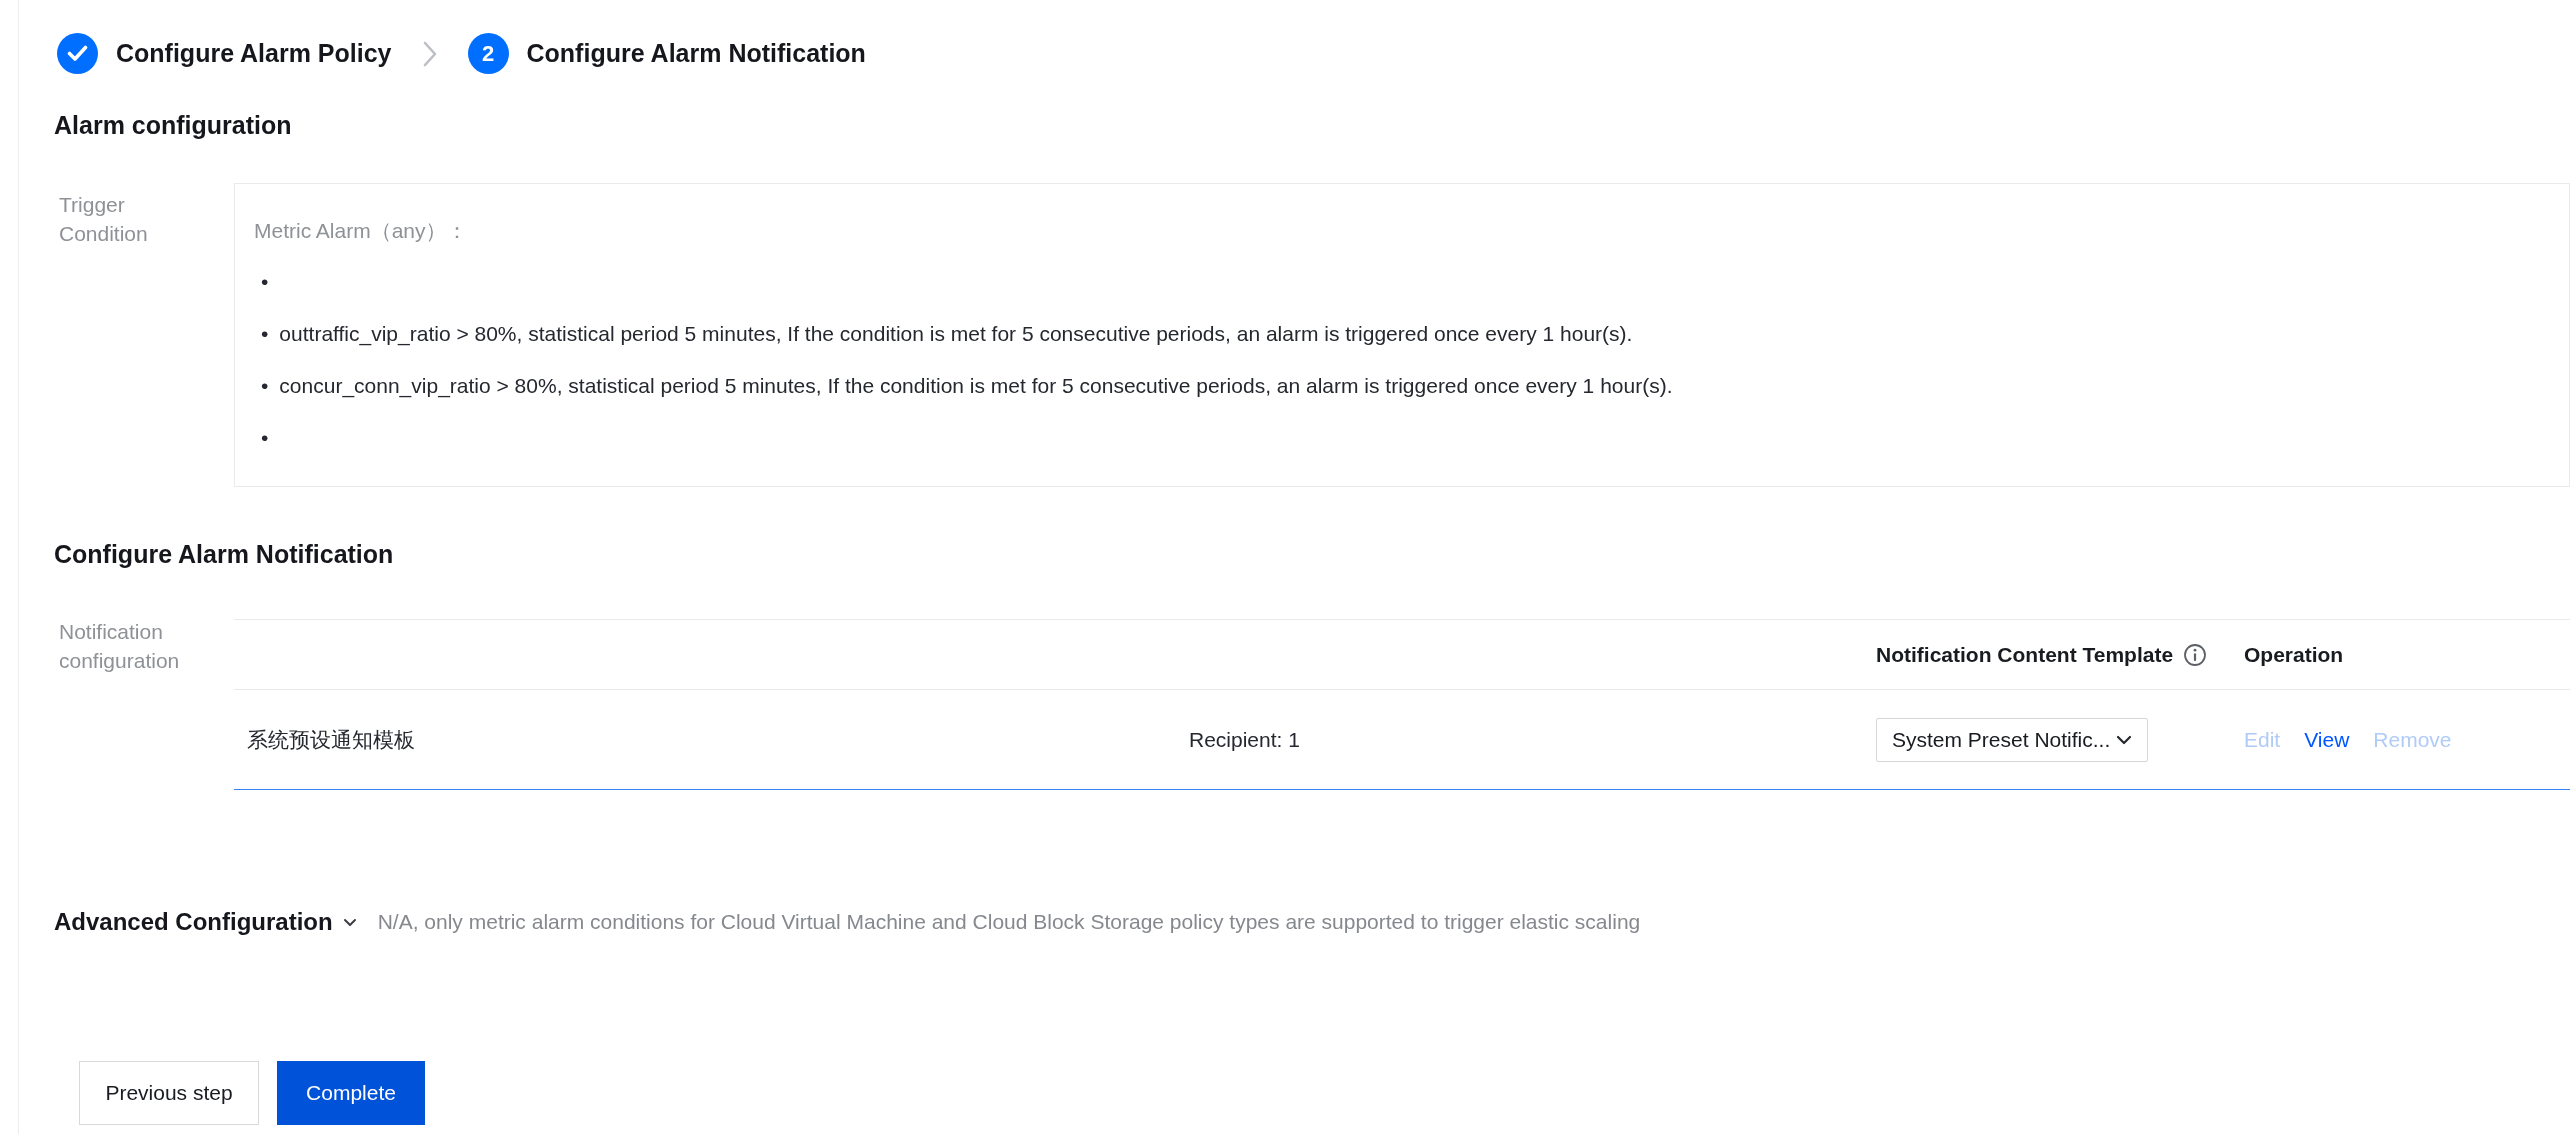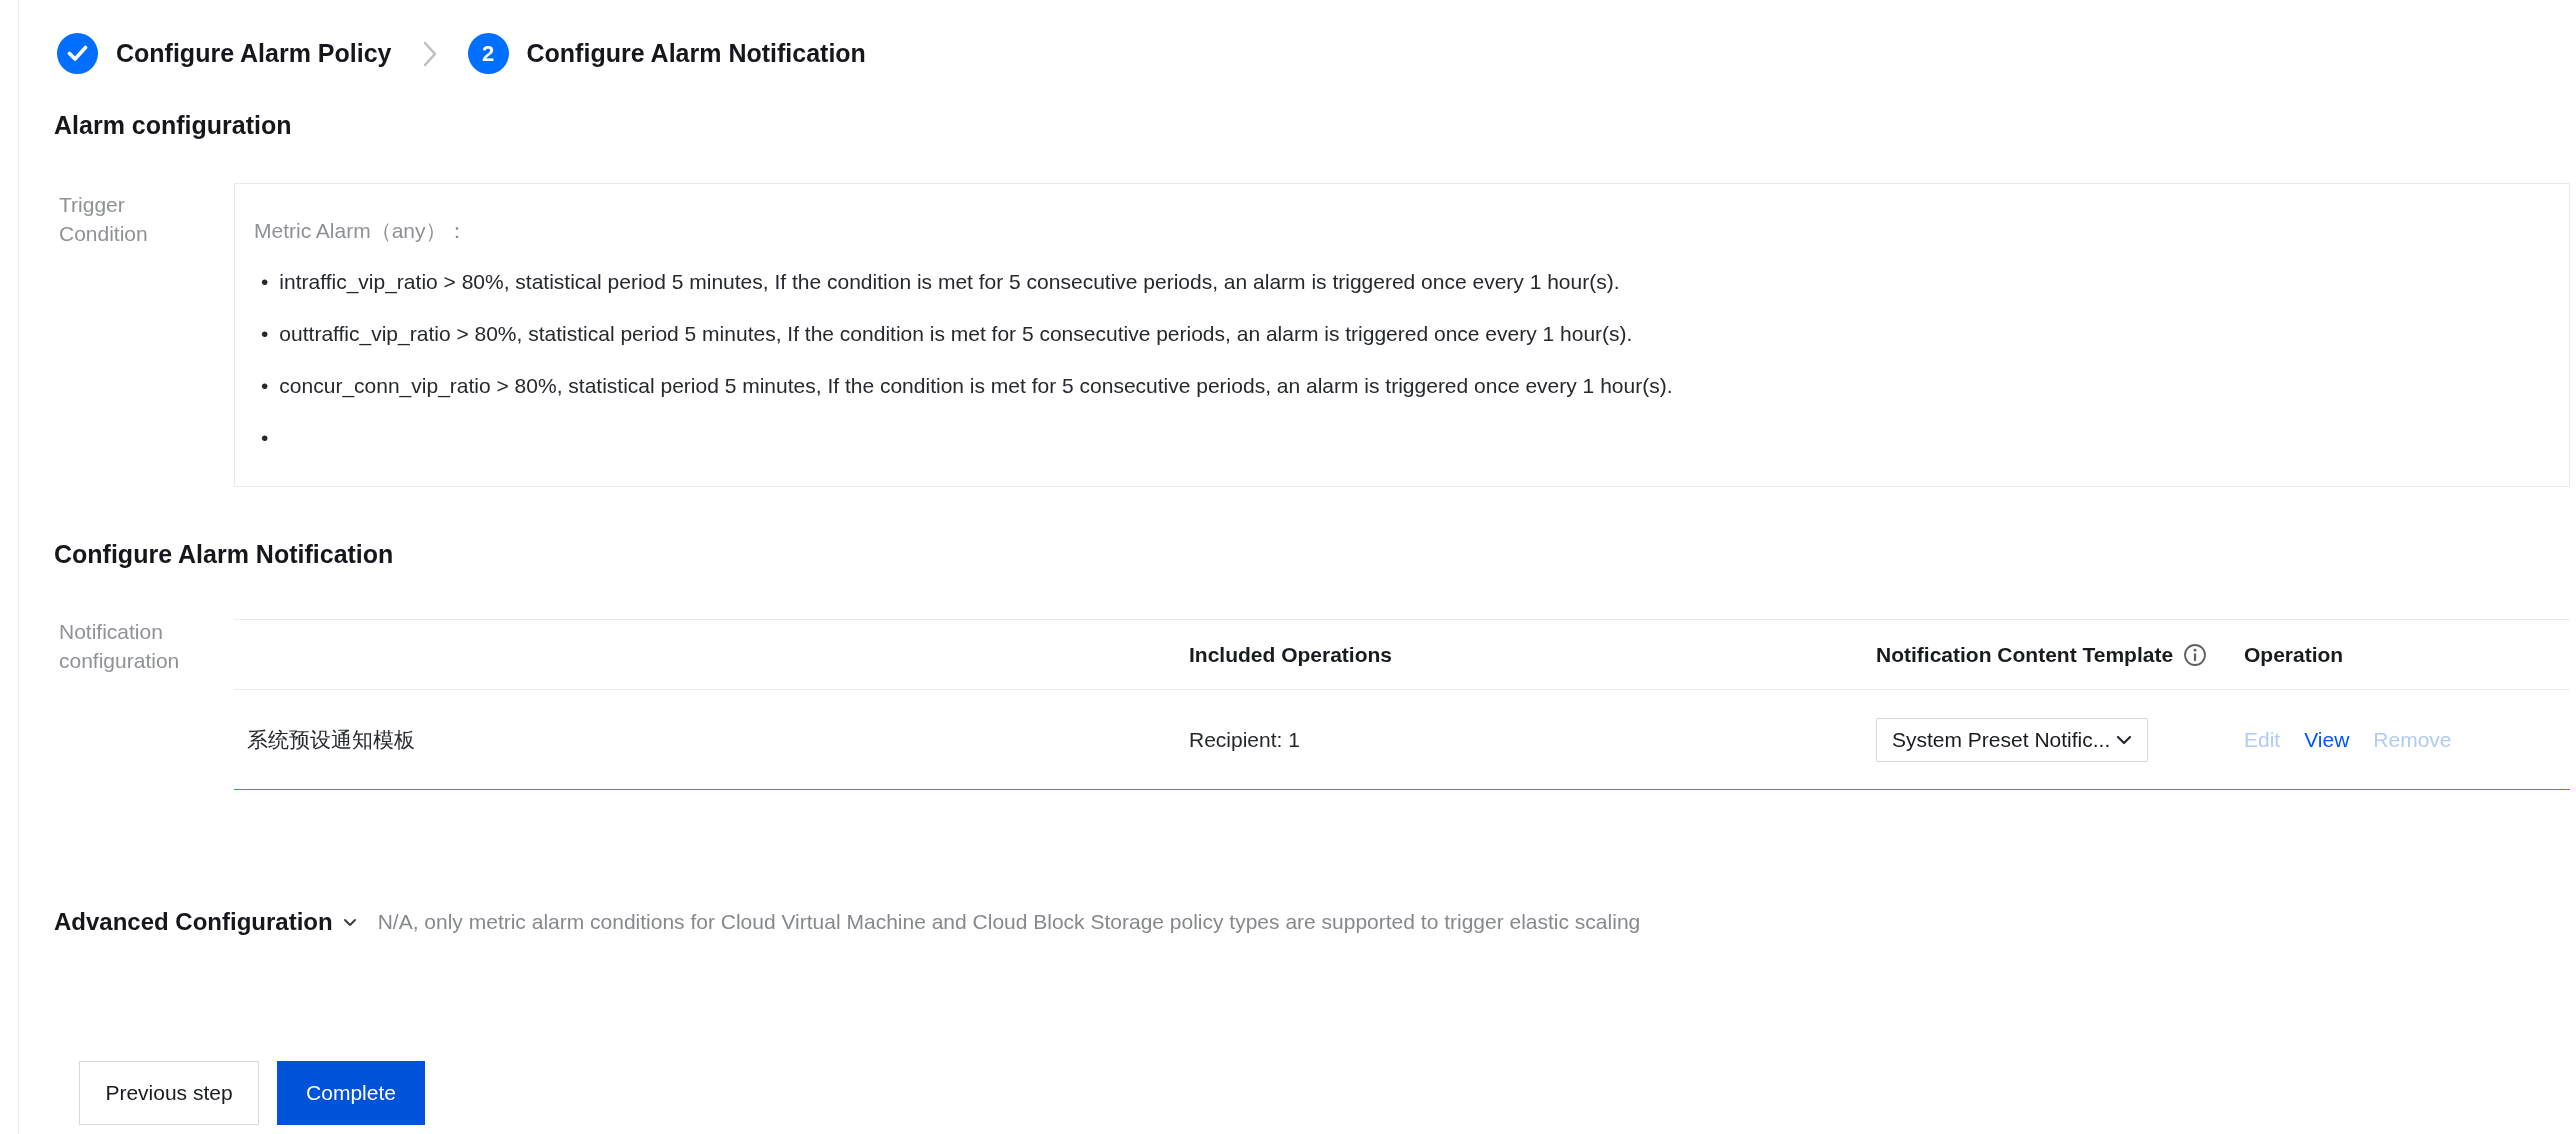--- a/index.html
+++ b/index.html
@@ -106,21 +106,20 @@
   <div class="field-label lbl-trigger">
     <div>Trigger</div>
     <div>Condition</div>
   </div>
 
   <div class="cond-box">
     <div class="metric-header">Metric Alarm（any）：</div>
     <ul class="cond-list">
       <li>
           <span class="dot">•</span>
-          <span>intraffic_vip_ratio &gt; 80%, statistical period 5 minutes, If the condition is met for 5 consecutive periods, an alarm is triggered once every 1 hour(s).</span>
         </li>
       <li>
           <span class="dot">•</span>
           <span>outtraffic_vip_ratio &gt; 80%, statistical period 5 minutes, If the condition is met for 5 consecutive periods, an alarm is triggered once every 1 hour(s).</span>
         </li>
       <li>
           <span class="dot">•</span>
           <span>concur_conn_vip_ratio &gt; 80%, statistical period 5 minutes, If the condition is met for 5 consecutive periods, an alarm is triggered once every 1 hour(s).</span>
         </li>
       <li>
@@ -131,21 +130,20 @@
 
   <div class="h-section h-notif">Configure Alarm Notification</div>
 
   <div class="field-label lbl-notif">
     <div>Notification</div>
     <div>configuration</div>
   </div>
 
   <div class="notif-table">
     <div class="t-head">
-      <div class="t-cell c2">Included Operations</div>
       <div class="t-cell c3">
         <span>Notification Content Template</span>
         <span class="info-icon">
           <svg width="24" height="24" viewBox="0 0 24 24">
             <circle cx="12" cy="12" r="10" fill="none" stroke="#5c6066" stroke-width="1.8"></circle>
             <circle cx="12" cy="7.2" r="1.4" fill="#5c6066"></circle>
             <rect x="10.9" y="10.2" width="2.2" height="8" rx="1.1" fill="#5c6066"></rect>
           </svg>
         </span>
       </div>

